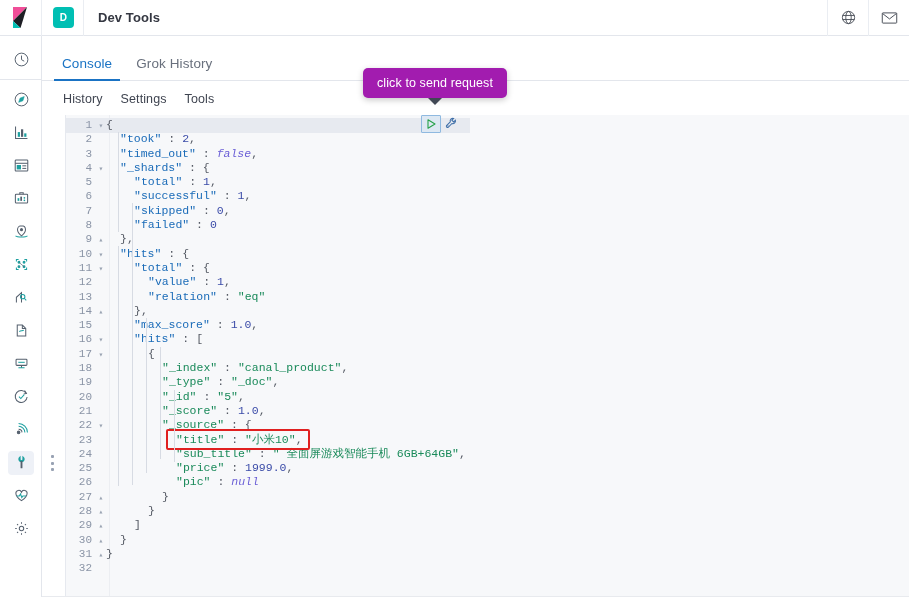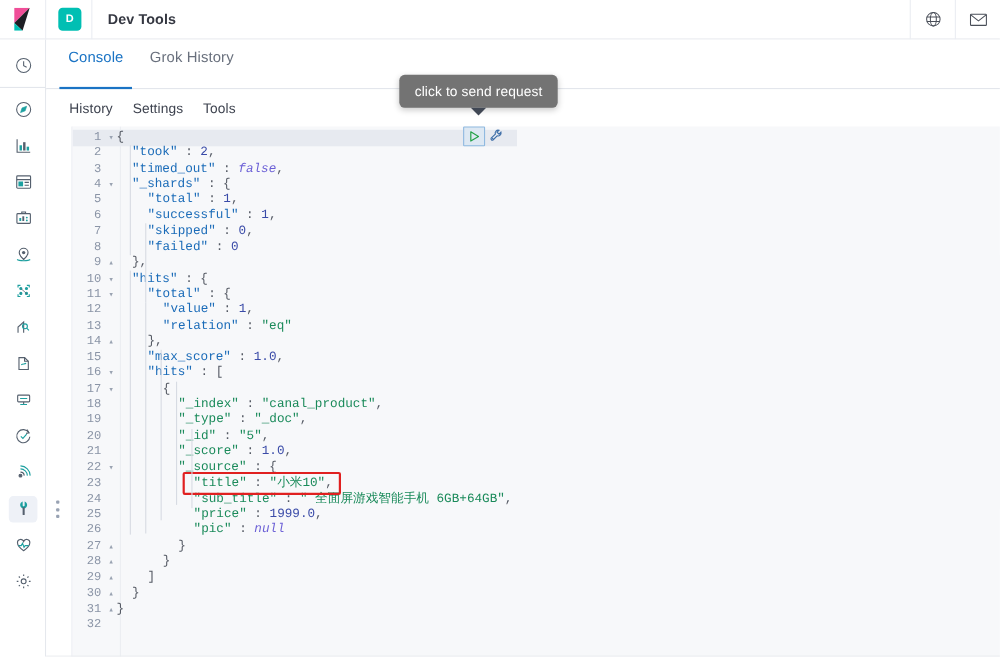--- a/index.html
+++ b/index.html
@@ -99,21 +99,21 @@
     position: absolute;
     top: 36px; left: 42px;
     width: 867px; height: 45px;
     background: #fff;
     border-bottom: 1px solid #e3e6ec;
     display: flex;
     align-items: flex-end;
     padding-left: 8px;
   }
   .tab {
-    padding: 0 12px 22px 12px;
+    padding: 0 12px 10px 12px;
     font-size: 13.5px;
     color: #69707d;
     position: relative;
     line-height: 1;
     letter-spacing: .1px;
   }
   .tab.active { color: #1a73c4; }
   .tab.active::after {
     content: "";
     position: absolute;
@@ -292,21 +292,21 @@
     position: absolute;
     border: 2px solid #e02020;
     border-radius: 2px;
     pointer-events: none;
   }
 
   
   .tooltip {
     position: absolute;
     left: 363px; top: 68px;
-    background: #737373;
+    background: #a21caf;
     color: #fff;
     font-size: 12.5px;
     padding: 8px 14px;
     border-radius: 5px;
     white-space: nowrap;
     box-shadow: 0 2px 6px rgba(0,0,0,.22);
     z-index: 40;
     letter-spacing: .1px;
   }
   .tooltip::after {

